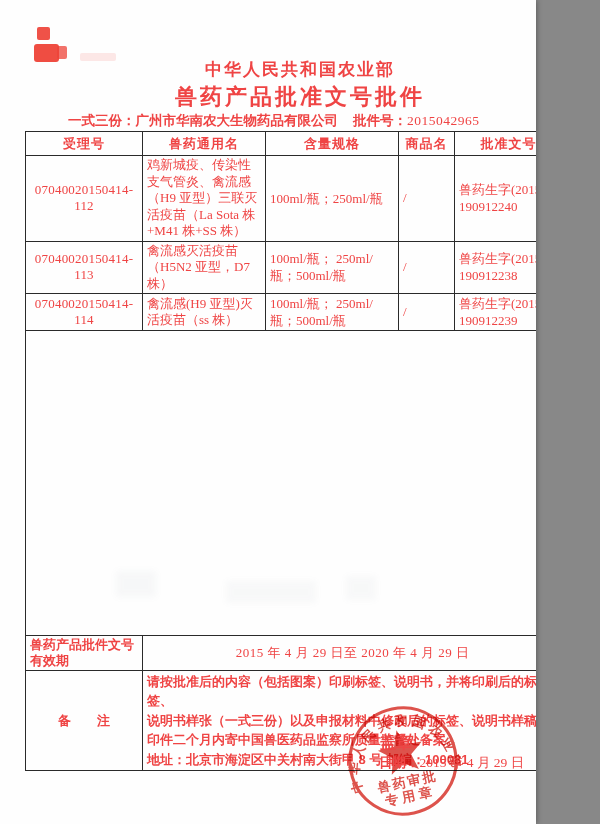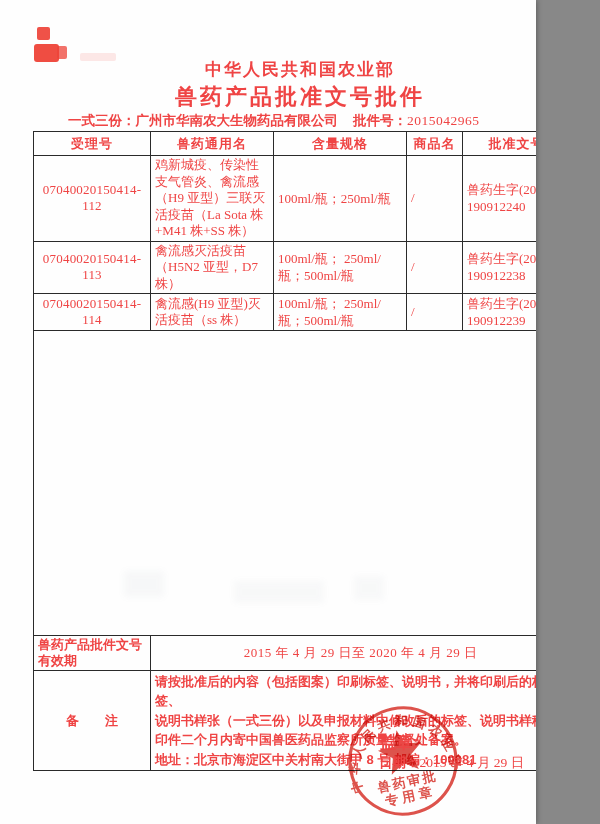--- a/index.html
+++ b/index.html
@@ -18,21 +18,21 @@
   .frag.f4{left:80px;top:53px;width:36px;height:8px;opacity:.12;}
   
   .title1{left:0;top:58px;width:600px;text-align:center;font-size:17px;font-weight:bold;letter-spacing:2px;}
   .title2{left:0;top:82px;width:600px;text-align:center;font-size:22px;font-weight:bold;letter-spacing:3px;}
   .infoline{left:0;top:112px;width:600px;font-size:13.5px;}
   .company{position:absolute;left:68px;top:0;font-weight:bold;}
   .batchno{position:absolute;left:353px;top:0;}
   .batchno .lbl{font-weight:bold;}
   .batchno .val{font-family:"Liberation Serif",serif;font-weight:normal;letter-spacing:.5px;}
   
-  table.doc{position:absolute;left:33px;top:131px;width:537px;border-collapse:collapse;table-layout:fixed;border-radius:6px;}
+  table.doc{position:absolute;left:25px;top:131px;width:537px;border-collapse:collapse;table-layout:fixed;border-radius:6px;}
   table.doc td,table.doc th{border:1.5px solid #2a2a2a;padding:1px 4px;font-size:13px;vertical-align:middle;overflow:hidden;}
   tr.h-header{height:24px;}
   tr.h-r1{height:82px;}
   tr.h-r2{height:33px;}
   tr.h-r3{height:32px;}
   tr.h-empty{height:305px;}
   tr.h-valid{height:32px;}
   tr.h-remark{height:81px;}
   th.colh{font-weight:bold;text-align:center;font-size:13.5px;letter-spacing:1px;}
   td.c-num{text-align:center;font-size:13.2px;letter-spacing:.2px;}

